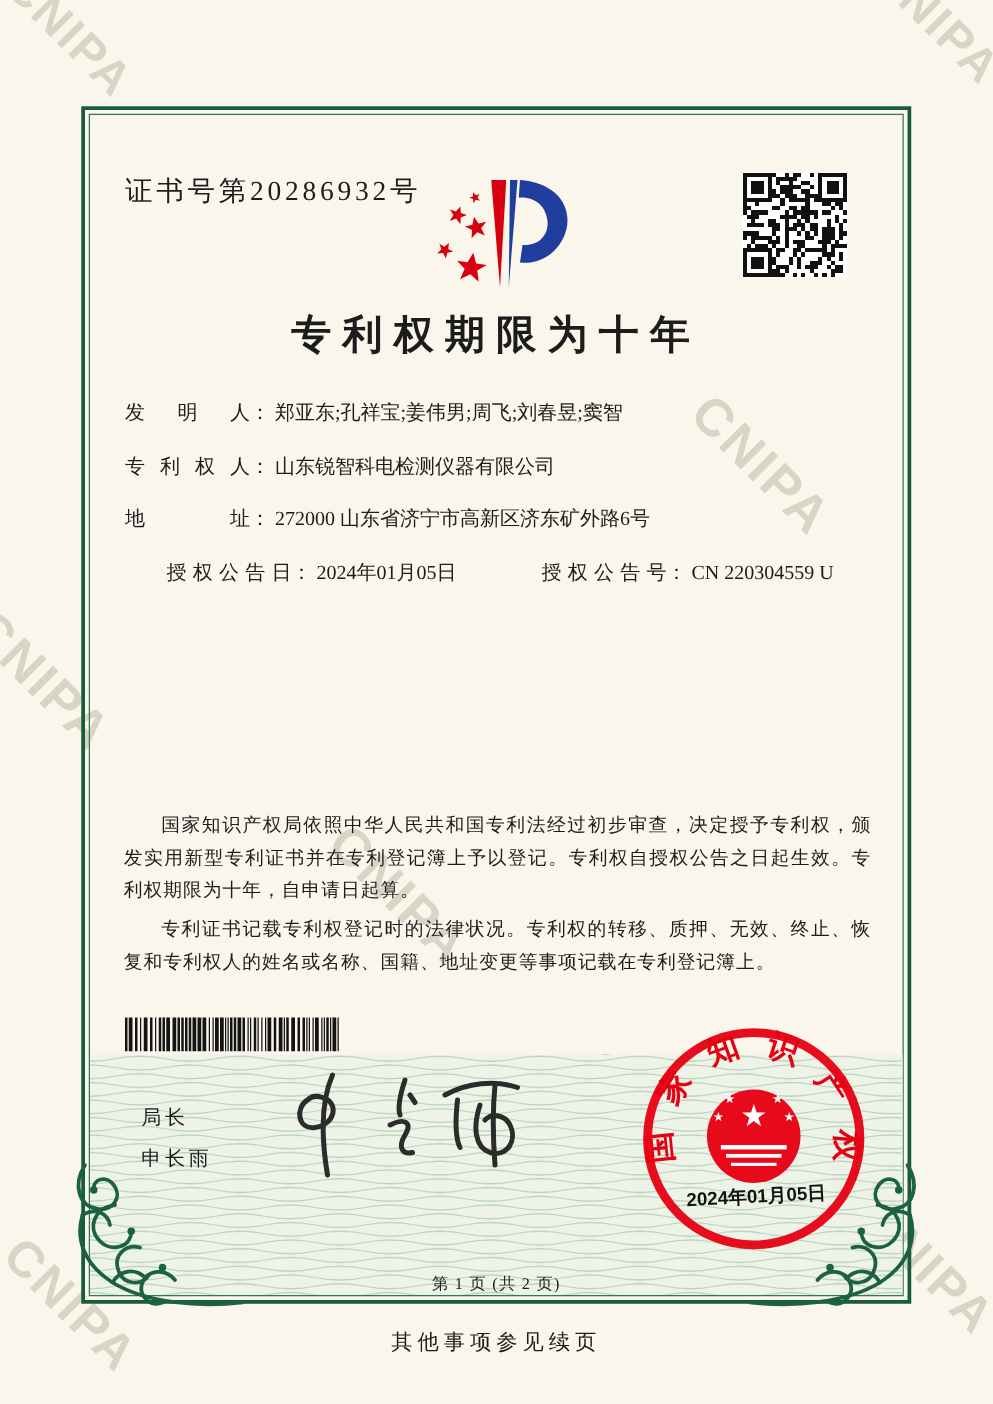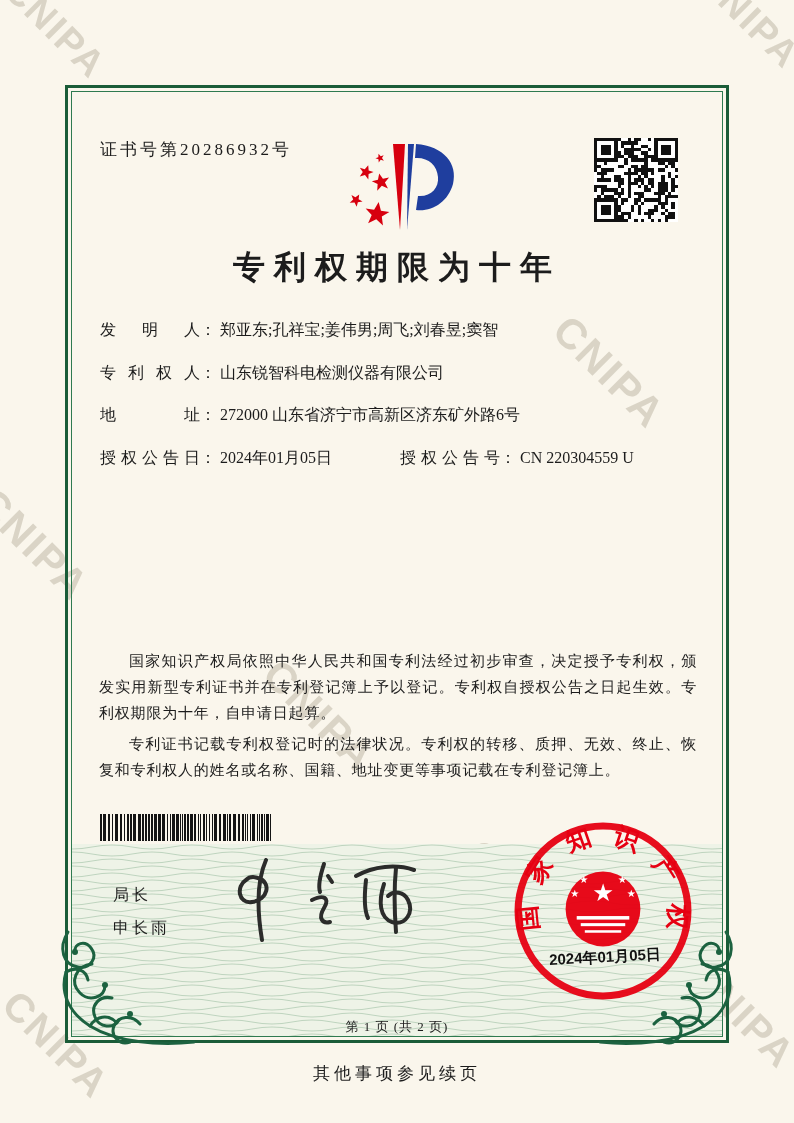--- a/index.html
+++ b/index.html
@@ -31,37 +31,37 @@
     border:1px solid #2e7a50;
   }
   .green-band{
     position:absolute;left:4px;right:4px;bottom:4px;height:192px;
     background:#eef3e7;
     overflow:hidden;
   }
   .green-band svg{position:absolute;left:0;top:0;}
   .cert-no{
     position:absolute;left:100px;top:138px;
-    font-size:17px;letter-spacing:3px;z-index:5;
+    font-size:22px;letter-spacing:3px;z-index:5;
   }
   .logo{position:absolute;left:336px;top:138px;z-index:5;}
   .qr{position:absolute;left:594px;top:138px;width:84px;height:84px;background:#fff;z-index:5;}
   .title{
     position:absolute;left:0;width:794px;top:246px;
     text-align:center;font-size:32px;font-weight:bold;letter-spacing:9px;z-index:5;
   }
   .fields{position:absolute;left:100px;top:320px;width:600px;z-index:5;font-size:16px;}
   .frow{margin-bottom:21.5px;white-space:nowrap;}
   .flabel{
     display:inline-block;width:100px;
     text-align:justify;text-align-last:justify;
     vertical-align:bottom;
   }
   .fcolon{display:inline-block;margin-right:4px;}
-  .grant-row{display:flex;}
+  .grant-row{display:flex;justify-content:center;}
   .grant-left{width:300px;white-space:nowrap;}
   .grant-right{white-space:nowrap;}
   .glabel{display:inline-block;width:100px;text-align:justify;text-align-last:justify;vertical-align:bottom;}
   .paras{
     position:absolute;left:99px;top:648px;width:598px;z-index:5;
     font-size:15px;line-height:26px;letter-spacing:0.8px;text-align:justify;
   }
   .paras p{margin:0 0 5px 0;text-indent:2em;}
   .barcode{
     position:absolute;left:100px;top:814px;width:232px;height:27px;

